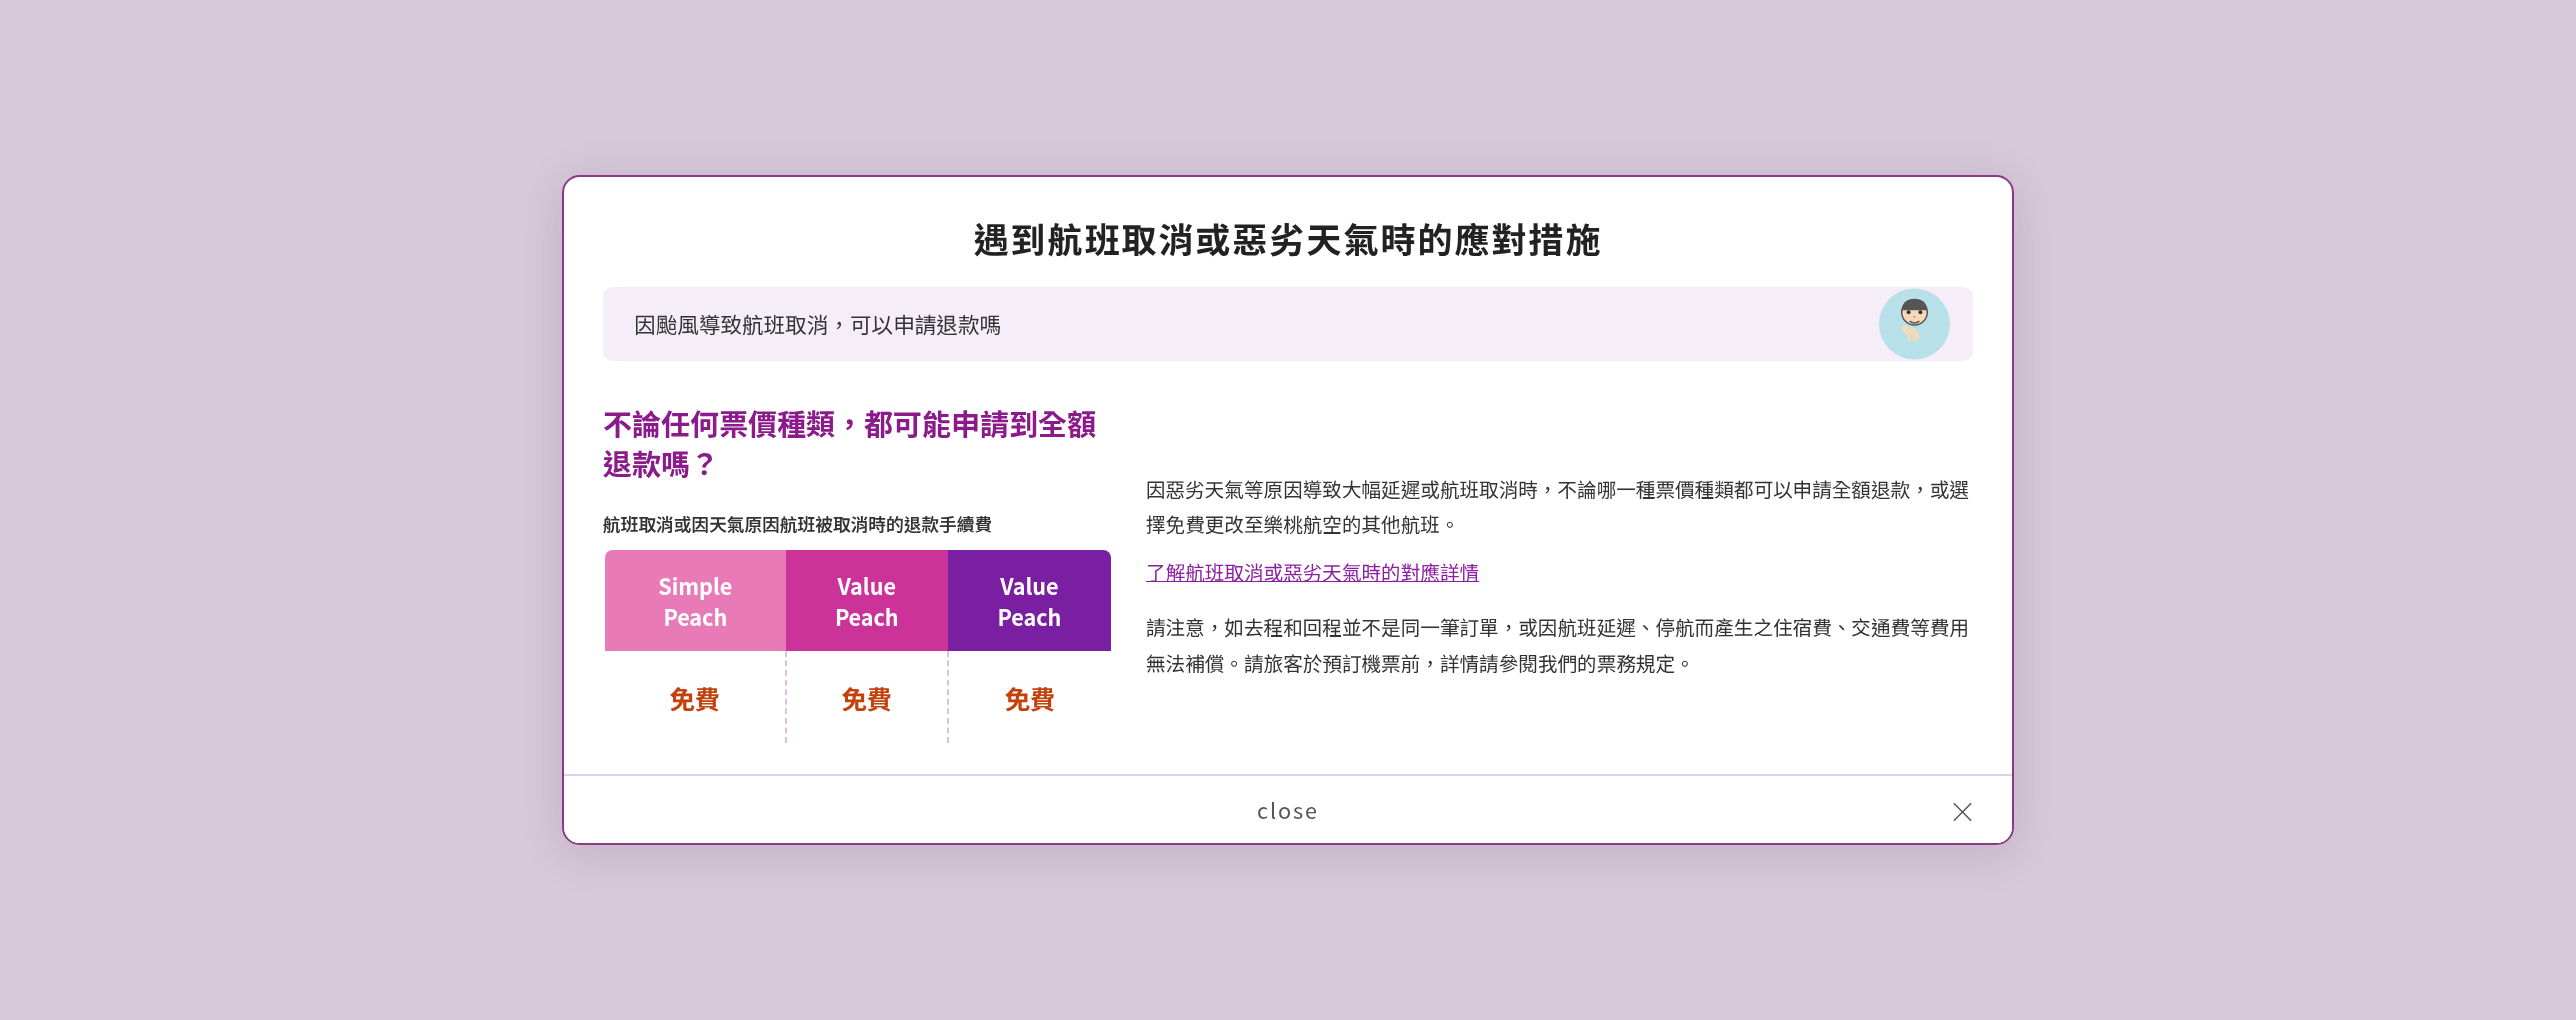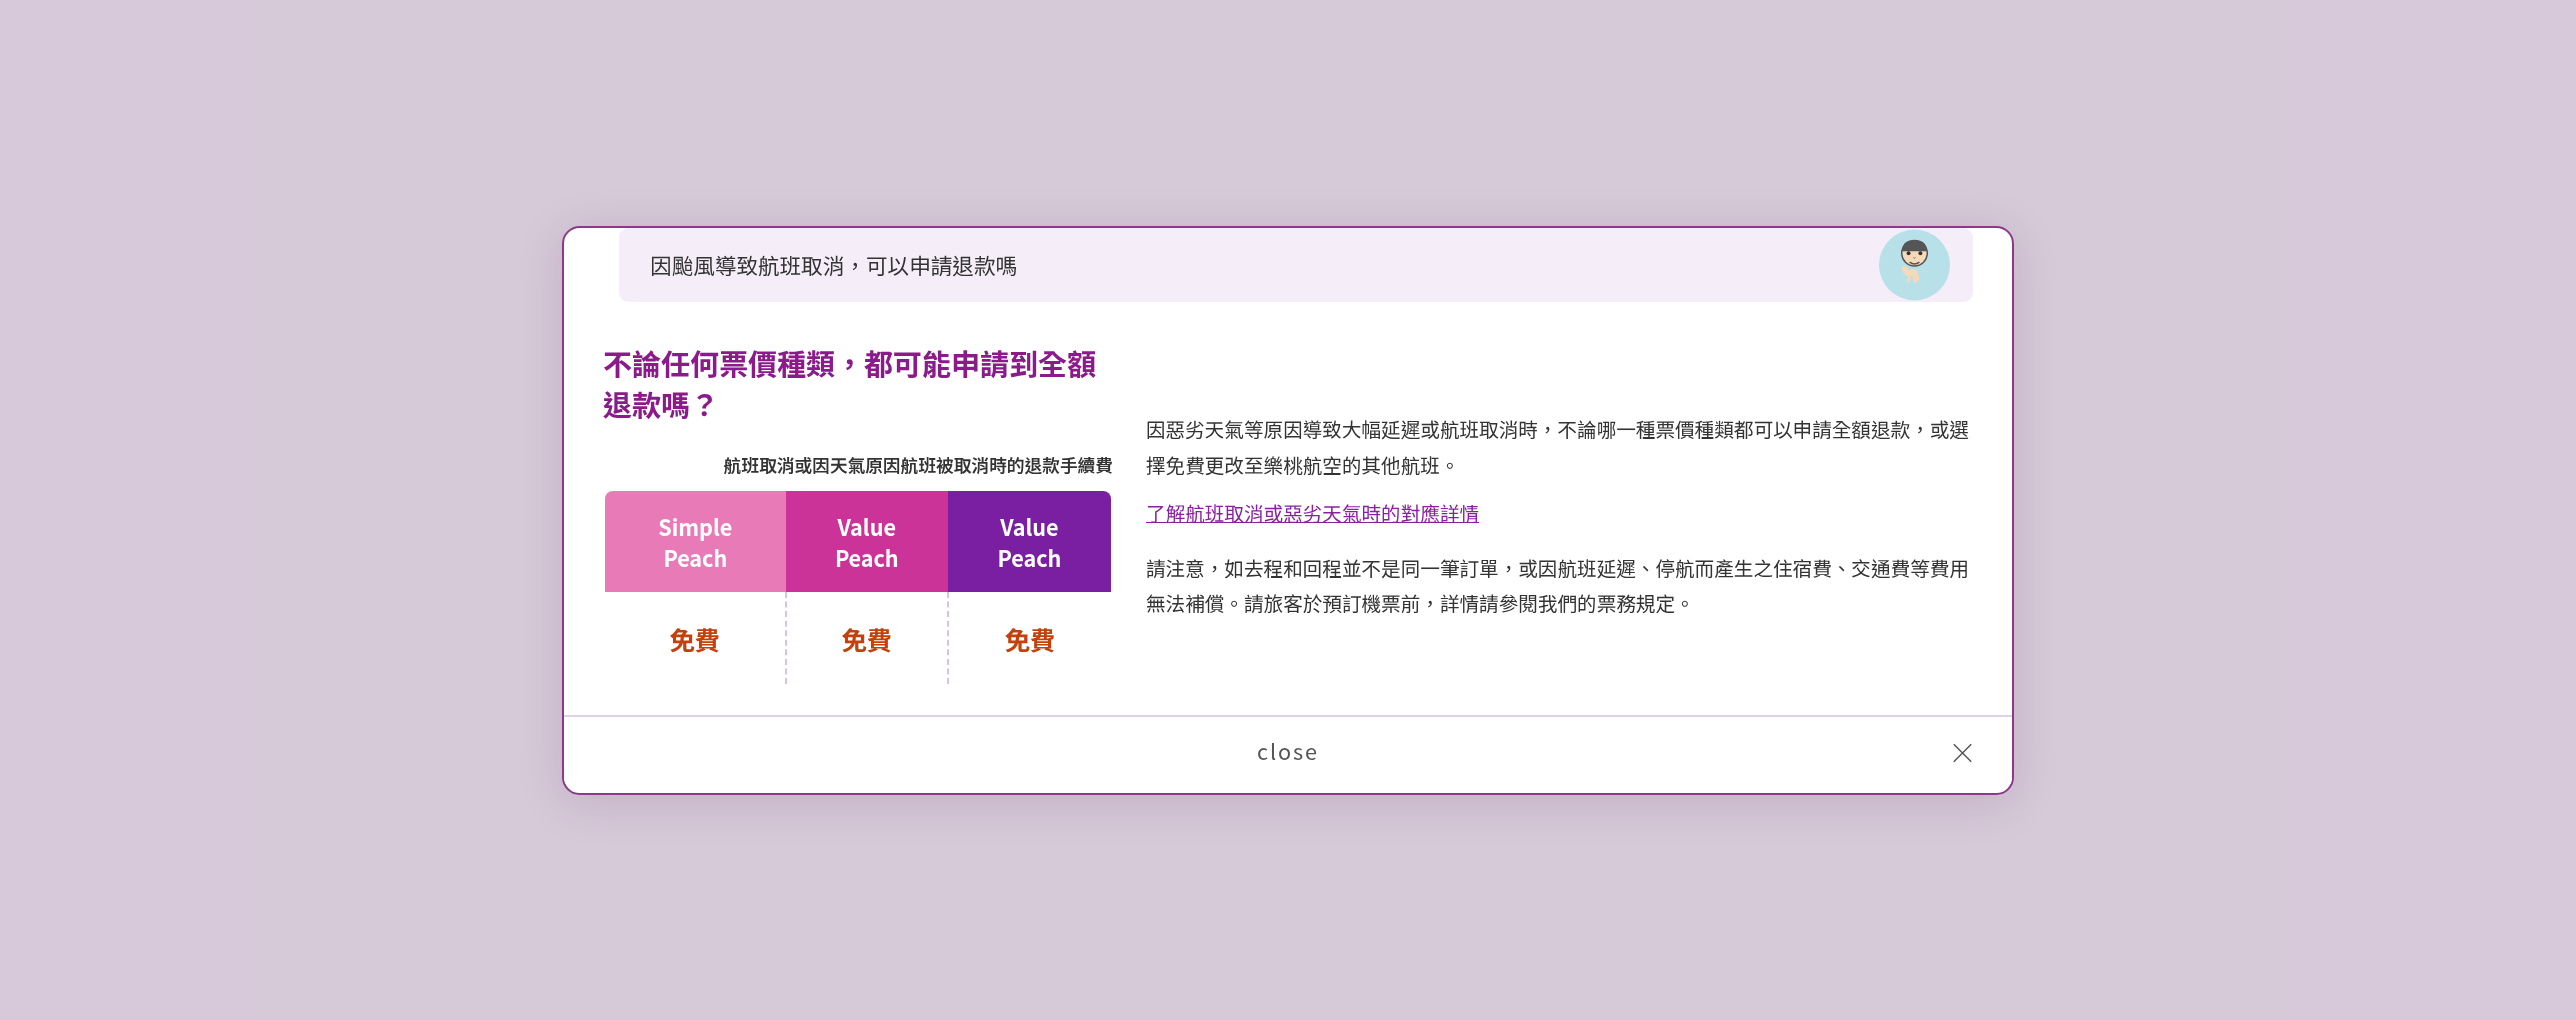--- a/index.html
+++ b/index.html
@@ -37,21 +37,21 @@
     }
     .modal-title {
       font-size: 35px;
       font-weight: 700;
       color: #222;
       letter-spacing: 2px;
     }
     .question-banner {
       background: #f5eef8;
       border-radius: 9.8px;
-      margin: 0 39px 31px 55px;
+      margin: 0 39px 31px 39px;
       padding: 21.6px 88px 21.6px 31px;
       position: relative;
       min-height: 71px;
       display: flex;
       align-items: center;
     }
     .question-text {
       font-size: 21.6px;
       color: #333;
     }
@@ -84,21 +84,21 @@
       width: 510px;
     }
     .section-title {
       font-size: 29px;
       font-weight: 700;
       color: #8b1a8b;
       margin-bottom: 27.5px;
       line-height: 1.4;
     }
     .table-caption {
-      text-align: right;
+      text-align: left;
       font-size: 17.7px;
       font-weight: 600;
       color: #333;
       margin-bottom: 12px;
     }
     .fare-table {
       width: 100%;
       border-collapse: collapse;
       border: 2px solid #e0c0e0;
       border-radius: 9.8px;
@@ -186,20 +186,23 @@
     .fare-table thead tr th span {
       display: block;
     }
   </style>
 </head>
 <body>
 
 <div class="modal-overlay">
   <div class="modal">
 
+    <div class="modal-header">
+      <h1 class="modal-title">遇到航班取消或惡劣天氣時的應對措施</h1>
+    </div>
 
     <div class="question-banner">
       <span class="question-text">因颱風導致航班取消，可以申請退款嗎</span>
       <div class="avatar">
 
         <svg viewBox="0 0 60 60" xmlns="http://www.w3.org/2000/svg">
 
           <circle cx="30" cy="18" r="13" fill="#f5d9b8" stroke="#555" stroke-width="1.5"></circle>
 
           <path d="M17 16 Q18 4 30 5 Q42 4 43 16" fill="#555" stroke="none"></path>

